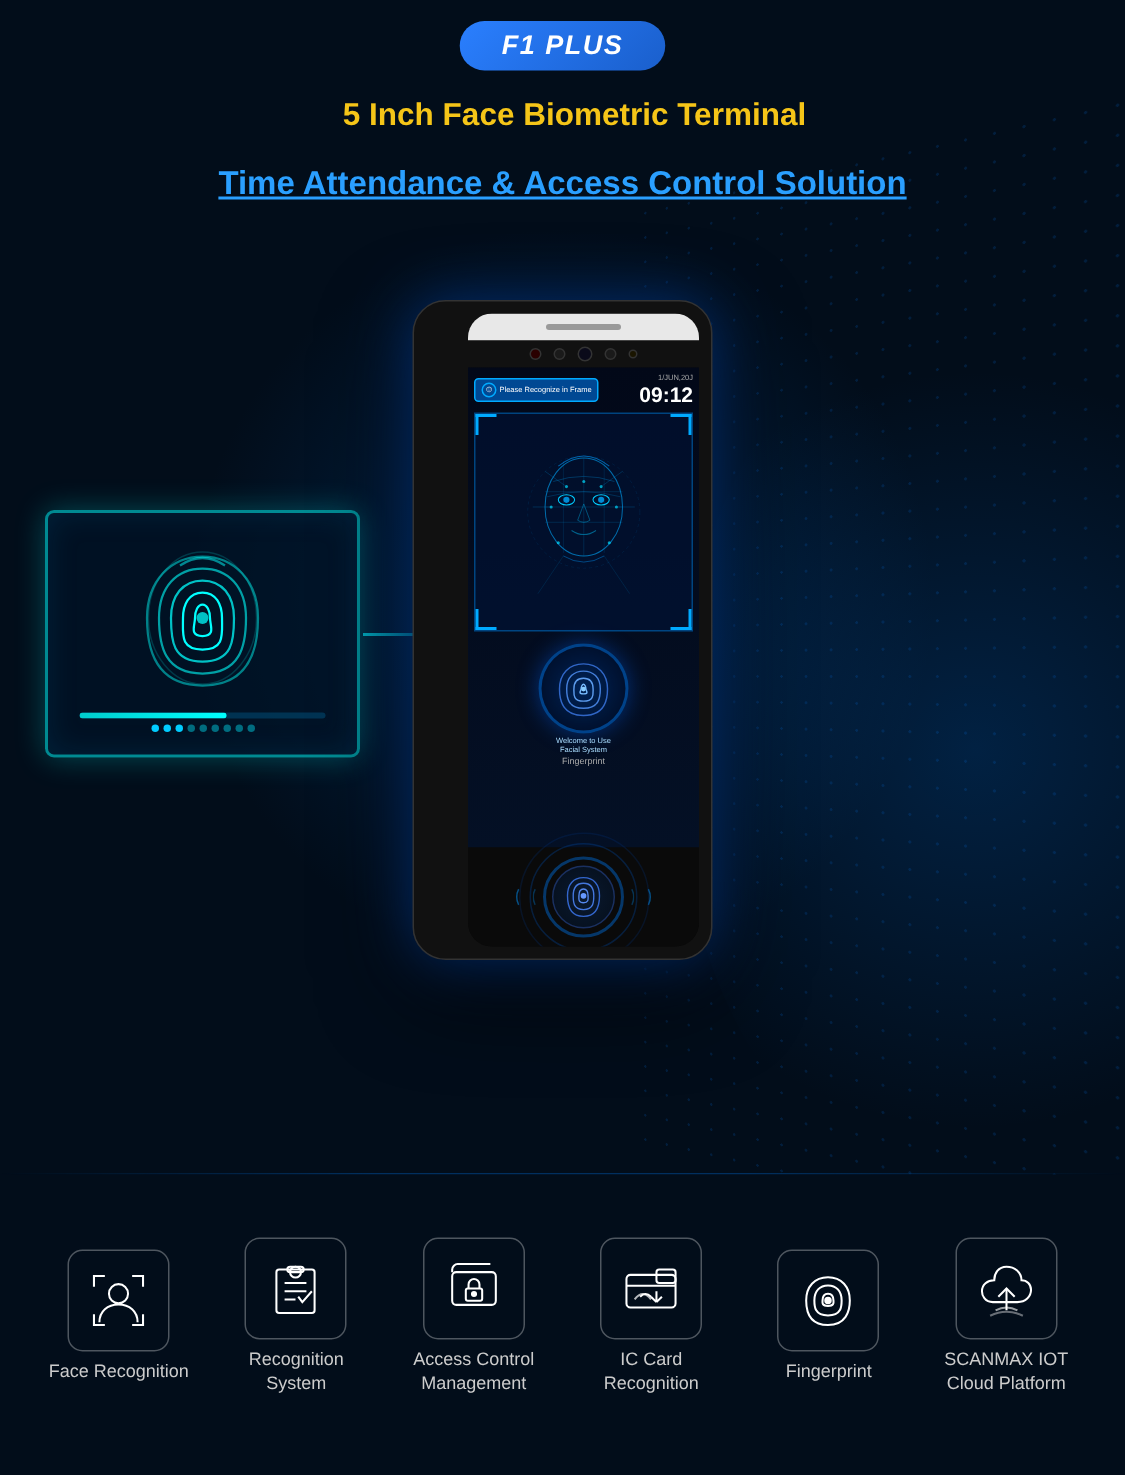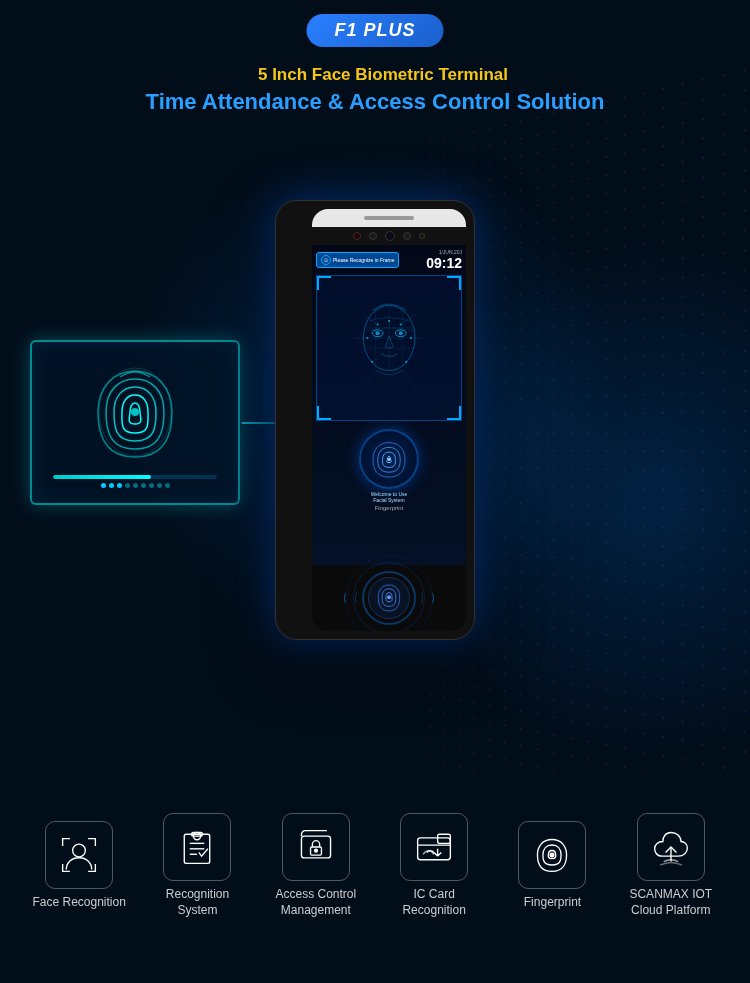--- a/index.html
+++ b/index.html
@@ -59,34 +59,35 @@
 
     
     .title-section {
       position: absolute;
       top: 65px;
       left: 0; right: 0;
       text-align: center;
       z-index: 5;
     }
     .title-line1 {
-      font-size: 17px;
+      font-size: 21px;
       font-weight: 400;
       color: #ffffff;
       padding-left: 16px;
     }
     .title-line1 span {
       color: #f5c518;
       font-weight: 800;
     }
     .title-line2 {
       font-size: 22px;
       font-weight: 800;
       color: #2a9fff;
-      margin-top: 4px;
+      margin-top: 20px;
+      text-decoration: underline;
     }
 
     
     .fingerprint-panel {
       position: absolute;
       top: 340px;
       left: 30px;
       width: 210px;
       height: 165px;
       border: 2px solid rgba(0,220,220,0.6);
@@ -360,21 +361,21 @@
       position: absolute;
       bottom: 200px;
       left: 0; right: 0;
       height: 1px;
       background: linear-gradient(90deg, transparent, rgba(0,100,200,0.4), rgba(0,100,200,0.4), transparent);
     }
 
     
     .features-row {
       position: absolute;
-      bottom: 12px;
+      bottom: 0;
       left: 0; right: 0;
       height: 200px;
       background: #020d1a;
       display: flex;
       justify-content: space-around;
       align-items: center;
       padding: 10px 20px 20px;
     }
     .feature-item {
       display: flex;

